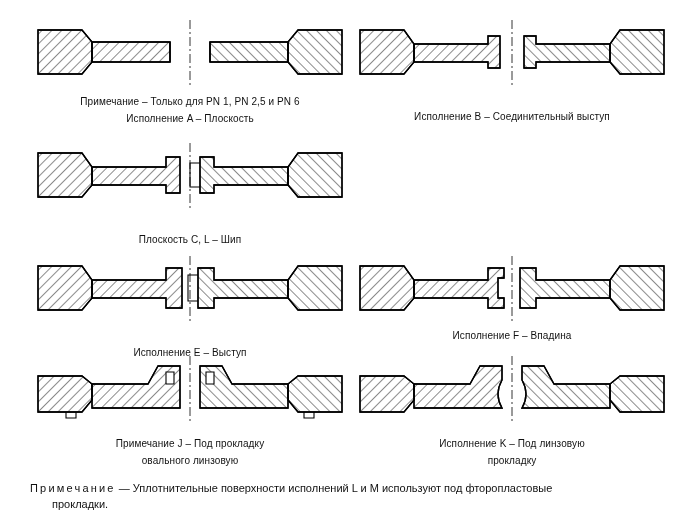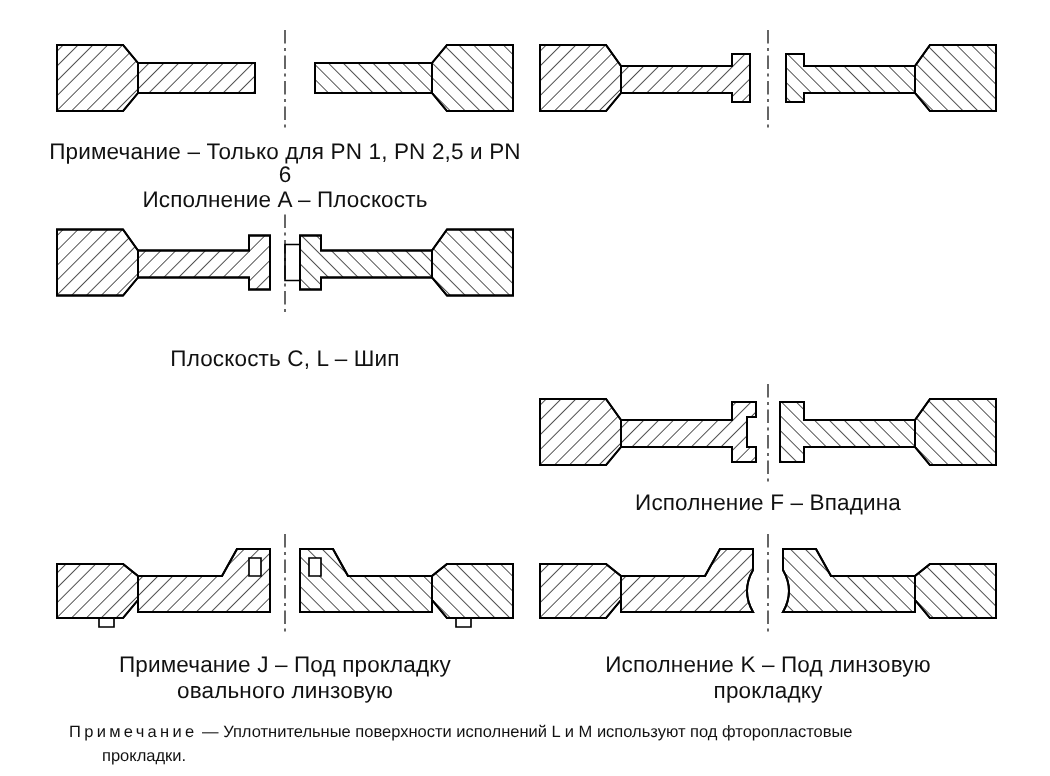--- a/index.html
+++ b/index.html
@@ -24,29 +24,29 @@
     position: absolute;
     width: 320px;
   }
   .fig .art {
     width: 320px;
     height: 80px;
     display: block;
   }
   .cap {
     text-align: center;
-    font-size: 15px;
+    font-size: 10px;
     line-height: 15px;
     color: #111;
     margin-top: 2px;
     letter-spacing: 0.1px;
   }
   .footnote {
     position: absolute;
-    left: 46px;
+    left: 30px;
     top: 480px;
     width: 630px;
     font-size: 11px;
     line-height: 16px;
     color: #111;
   }
   .footnote .spaced {
     letter-spacing: 2.2px;
   }
   .footnote .l2 {
@@ -106,20 +106,21 @@
         <path d="M8,18 L8,62 L52,62 L62,50 L62,32 L52,18 Z"></path>
         <path d="M62,32 L136,32 L136,24 L148,24 L148,56 L136,56 L136,50 L62,50 Z" fill="url(#hatchR)"></path>
         <path d="M62,32 L136,32 L136,24 L148,24 L148,56 L136,56 L136,50 L62,50 Z"></path>
         <path d="M312,18 L312,62 L268,62 L258,50 L258,32 L268,18 Z" fill="url(#hatchL)"></path>
         <path d="M312,18 L312,62 L268,62 L258,50 L258,32 L268,18 Z"></path>
         <path d="M258,32 L184,32 L184,24 L172,24 L172,56 L184,56 L184,50 L258,50 Z" fill="url(#hatchL)"></path>
         <path d="M258,32 L184,32 L184,24 L172,24 L172,56 L184,56 L184,50 L258,50 Z"></path>
       </g>
       <line x1="160" y1="8" x2="160" y2="74" stroke="#000" stroke-width="0.8" stroke-dasharray="9,3,2,3"></line>
     </svg>
+    <div class="cap" style="margin-top:17px">Исполнение B – Соединительный выступ</div>
   </div>
 
   <div class="fig col-l row2">
     <svg class="art" viewBox="0 0 320 80">
       <g stroke="#000" stroke-width="1.3" fill="none">
         <path d="M8,18 L8,62 L52,62 L62,50 L62,32 L52,18 Z" fill="url(#hatchR)"></path>
         <path d="M8,18 L8,62 L52,62 L62,50 L62,32 L52,18 Z"></path>
         <path d="M62,32 L136,32 L136,22 L150,22 L150,58 L136,58 L136,50 L62,50 Z" fill="url(#hatchR)"></path>
         <path d="M62,32 L136,32 L136,22 L150,22 L150,58 L136,58 L136,50 L62,50 Z"></path>
         <path d="M312,18 L312,62 L268,62 L258,50 L258,32 L268,18 Z" fill="url(#hatchL)"></path>
@@ -128,20 +129,38 @@
         <path d="M258,32 L184,32 L184,22 L170,22 L170,58 L184,58 L184,50 L258,50 Z"></path>
 
         <path d="M170,28 L160,28 L160,52 L170,52" stroke-width="1.1"></path>
       </g>
       <line x1="160" y1="8" x2="160" y2="74" stroke="#000" stroke-width="0.8" stroke-dasharray="9,3,2,3"></line>
     </svg>
     <div class="cap" style="margin-top:17px">Плоскость C, L – Шип</div>
   </div>
 
 
+  <div class="fig col-l row3">
+    <svg class="art" viewBox="0 0 320 80">
+      <g stroke="#000" stroke-width="1.3" fill="none">
+        <path d="M8,18 L8,62 L52,62 L62,50 L62,32 L52,18 Z" fill="url(#hatchR)"></path>
+        <path d="M8,18 L8,62 L52,62 L62,50 L62,32 L52,18 Z"></path>
+        <path d="M62,32 L136,32 L136,20 L152,20 L152,60 L136,60 L136,50 L62,50 Z" fill="url(#hatchR)"></path>
+        <path d="M62,32 L136,32 L136,20 L152,20 L152,60 L136,60 L136,50 L62,50 Z"></path>
+        <path d="M312,18 L312,62 L268,62 L258,50 L258,32 L268,18 Z" fill="url(#hatchL)"></path>
+        <path d="M312,18 L312,62 L268,62 L258,50 L258,32 L268,18 Z"></path>
+        <path d="M258,32 L184,32 L184,20 L168,20 L168,60 L184,60 L184,50 L258,50 Z" fill="url(#hatchL)"></path>
+        <path d="M258,32 L184,32 L184,20 L168,20 L168,60 L184,60 L184,50 L258,50 Z"></path>
+
+        <path d="M168,27 L158,27 L158,53 L168,53" stroke-width="1.1"></path>
+      </g>
+      <line x1="160" y1="8" x2="160" y2="74" stroke="#000" stroke-width="0.8" stroke-dasharray="9,3,2,3"></line>
+    </svg>
+    <div class="cap" style="margin-top:17px">Исполнение E – Выступ</div>
+  </div>
 
   <div class="fig col-r row3">
     <svg class="art" viewBox="0 0 320 80">
       <g stroke="#000" stroke-width="1.3" fill="none">
         <path d="M8,18 L8,62 L52,62 L62,50 L62,32 L52,18 Z" fill="url(#hatchR)"></path>
         <path d="M8,18 L8,62 L52,62 L62,50 L62,32 L52,18 Z"></path>
         <path d="M62,32 L136,32 L136,20 L152,20 L152,30 L146,30 L146,50 L152,50 L152,60 L136,60 L136,50 L62,50 Z" fill="url(#hatchR)"></path>
         <path d="M62,32 L136,32 L136,20 L152,20 L152,30 L146,30 L146,50 L152,50 L152,60 L136,60 L136,50 L62,50 Z"></path>
         <path d="M312,18 L312,62 L268,62 L258,50 L258,32 L268,18 Z" fill="url(#hatchL)"></path>
         <path d="M312,18 L312,62 L268,62 L258,50 L258,32 L268,18 Z"></path>

